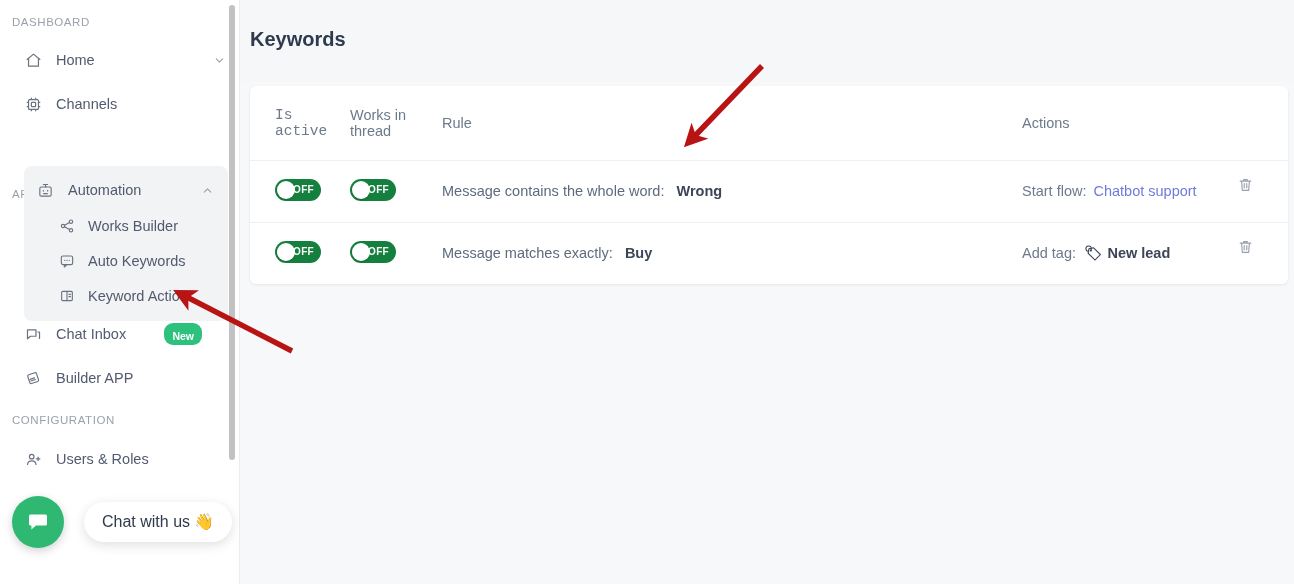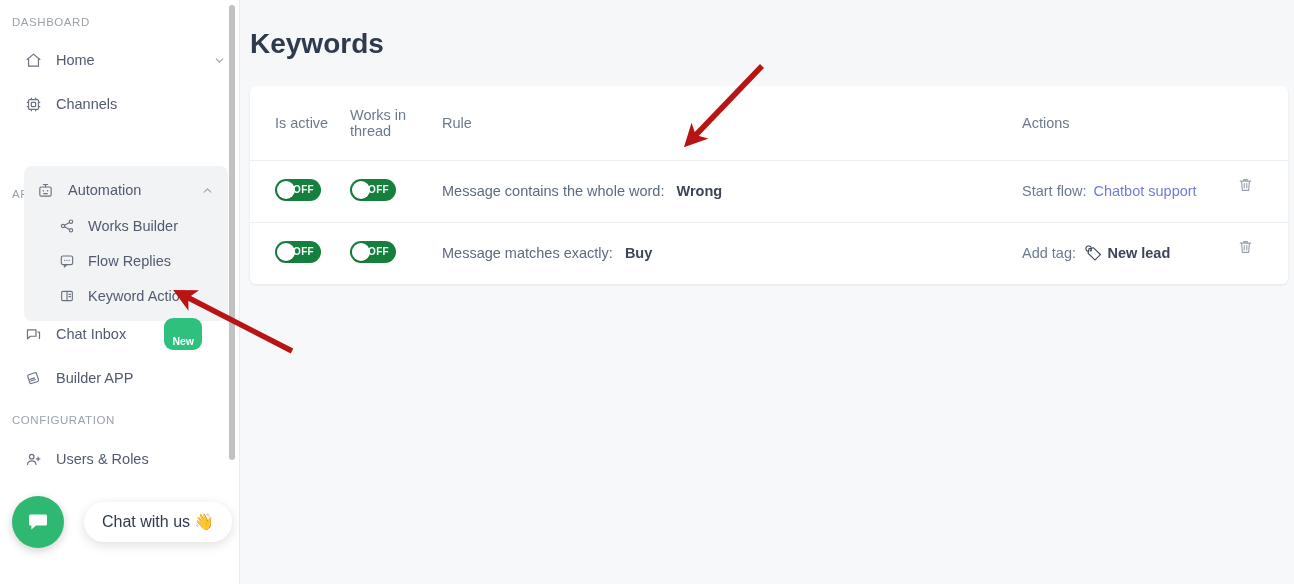--- a/index.html
+++ b/index.html
@@ -52,21 +52,21 @@
     border-radius: 8px;
     margin: 0 12px;
     padding: 6px 0 8px 0;
   }
   .sb-group .sb-item { padding-left: 12px; }
   .sb-group .sb-sub  { padding-left: 34px; }
   .badge-new {
     margin-left: auto;
     background: #2ec17d; color: #fff;
     font-size: 10.5px; font-weight: 700;
-    border-radius: 9px; padding: 18px 8px 3px;
+    border-radius: 9px; padding: 8px 8px 3px;
     line-height: 1;
   }
   .sb-scrollbar {
     position: absolute; top: 5px; left: 229px;
     width: 6px; height: 455px;
     background: #c2c2c2; border-radius: 3px;
   }
   .sidebar-edge {
     position: absolute; top: 0; left: 239px;
     width: 1px; height: 584px; background: #ececec;
@@ -99,21 +99,21 @@
     flex: 1 1 auto; height: 584px;
     background: #f7f8f9;
     overflow: hidden;
   }
   .page-head {
     position: absolute; top: 0; left: 0; right: 0; height: 82px;
     background: #f6f7f8;
   }
   .page-title {
     position: absolute; left: 10px; top: 28px;
-    font-size: 28px; font-weight: 700; color: #2e3a4d;
+    font-size: 20px; font-weight: 700; color: #2e3a4d;
   }
   .head-right {
     position: absolute; right: 6px; top: 21px;
     display: flex; align-items: center; gap: 16px;
   }
   .lang-select {
     display: flex; align-items: center; gap: 6px;
     font-size: 14px; color: #707a89; cursor: pointer;
   }
   .btn-create {
@@ -137,21 +137,21 @@
   }
   table { width: 100%; border-collapse: collapse; table-layout: fixed; }
   thead th {
     text-align: left; font-weight: 400;
     font-size: 14.5px; color: #6c7a8c;
     padding: 14px 0;
     height: 74px;
     vertical-align: middle;
     border-bottom: 1px solid #edeff1;
   }
-  th.c-active  { width: 100px; padding-left: 25px; }
+  th.c-active  { width: 100px; padding-left: 25px; font-family: Liberation Mono, monospace; }
   th.c-thread  { width: 82px;  }
   th.c-rule    { width: 574px; padding-left: 10px; }
   th.c-actions { width: 282px; padding-left: 16px; }
   tbody td {
     padding: 18px 0; font-size: 14.5px; color: #5d6b7d;
     vertical-align: middle;
     border-bottom: 1px solid #edeff1;
   }
   tbody tr:last-child td { border-bottom: none; }
   td.c-active { padding-left: 25px; }
@@ -260,21 +260,21 @@
         <div class="sb-item sb-sub" style="height:35px;">
           <span class="ico">
             <svg width="16" height="16" viewBox="0 0 24 24" fill="none" stroke="currentColor" stroke-width="1.7" stroke-linejoin="round">
               <rect x="3.5" y="4.5" width="17" height="13" rx="2.5"></rect>
               <path d="M8 17.5 8 21l4-3.5" fill="none" stroke-linecap="round"></path>
               <circle cx="8.6" cy="11" r="1" fill="currentColor" stroke="none"></circle>
               <circle cx="12" cy="11" r="1" fill="currentColor" stroke="none"></circle>
               <circle cx="15.4" cy="11" r="1" fill="currentColor" stroke="none"></circle>
             </svg>
           </span>
-          <span class="lbl">Flow Replies</span>
+          <span class="lbl">Auto Keywords</span>
         </div>
 
         <div class="sb-item sb-sub" style="height:35px;">
           <span class="ico">
             <svg width="16" height="16" viewBox="0 0 24 24" fill="none" stroke="currentColor" stroke-width="1.7" stroke-linejoin="round">
               <rect x="4" y="5" width="16" height="14" rx="1.6"></rect>
               <path d="M12 5v14"></path>
               <path d="M15 9.5h2.2M15 13h2.2" stroke-linecap="round"></path>
             </svg>
           </span>

